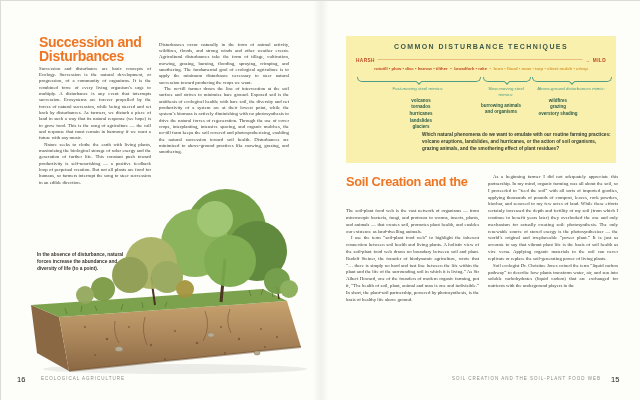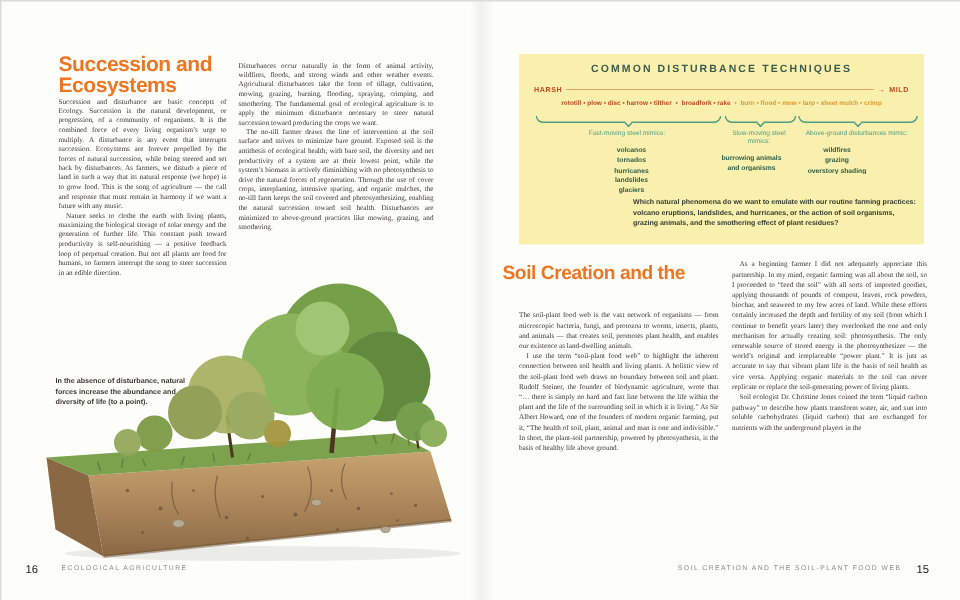--- a/index.html
+++ b/index.html
@@ -85,21 +85,21 @@
 </style>
 </head>
 <body>
 
 <div class="spread">
 
   <div class="abs" style="left:0;top:0;width:320px;height:400px;">
 
     <h1 class="heading" style="left:38px;top:34px;width:120px;font-size:14px;">
       <span class="hl">Succession and</span>
-      <span class="hl">Ecosystems</span>
+      <span class="hl">Disturbances</span>
     </h1>
 
     <div class="abs" style="left:38px;top:64px;width:112px;height:150px;">
       <div class="sc bodycol" style="width:224px;">
         <p>Succession and disturbance are basic concepts of Ecology. Succession is the natural development, or progression, of a community of organisms. It is the combined force of every living organism’s urge to multiply. A disturbance is any event that interrupts succession. Ecosystems are forever propelled by the forces of natural succession, while being steered and set back by disturbances. As farmers, we disturb a piece of land in such a way that its natural response (we hope) is to grow food. This is the song of agriculture — the call and response that must remain in harmony if we want a future with any music.</p>
         <p class="indent">Nature seeks to clothe the earth with living plants, maximizing the biological storage of solar energy and the generation of further life. This constant push toward productivity is self-nourishing — a positive feedback loop of perpetual creation. But not all plants are food for humans, so farmers interrupt the song to steer succession in an edible direction.</p>
       </div>
     </div>
 
     <div class="abs" style="left:158px;top:40px;width:130px;height:145px;">
@@ -257,21 +257,21 @@
           <div>grazing</div>
           <div>overstory shading</div>
         </div>
       </div>
 
       <div class="question-outer">
         <div class="sc question">Which natural phenomena do we want to emulate with our routine farming practices: volcano eruptions, landslides, and hurricanes, or the action of soil organisms, grazing animals, and the smothering effect of plant residues?</div>
       </div>
     </div>
 
-    <h1 class="heading" style="left:14px;top:174px;width:145px;font-size:12.8px;">
+    <h1 class="heading" style="left:25px;top:174px;width:145px;font-size:12.8px;">
       <span class="hl">Soil Creation and the</span>
     </h1>
 
     <div class="abs" style="left:25px;top:206px;width:133px;height:150px;">
       <div class="sc bodycol" style="width:266px;">
         <p>The soil-plant food web is the vast network of organisms — from microscopic bacteria, fungi, and protozoa to worms, insects, plants, and animals — that creates soil, promotes plant health, and enables our existence as land-dwelling animals.</p>
         <p class="indent">I use the term “soil-plant food web” to highlight the inherent connection between soil health and living plants. A holistic view of the soil-plant food web draws no boundary between soil and plant. Rudolf Steiner, the founder of biodynamic agriculture, wrote that “… there is simply no hard and fast line between the life within the plant and the life of the surrounding soil in which it is living.” As Sir Albert Howard, one of the founders of modern organic farming, put it, “The health of soil, plant, animal and man is one and indivisible.” In short, the plant-soil partnership, powered by photosynthesis, is the basis of healthy life above ground.</p>
       </div>
     </div>
 

